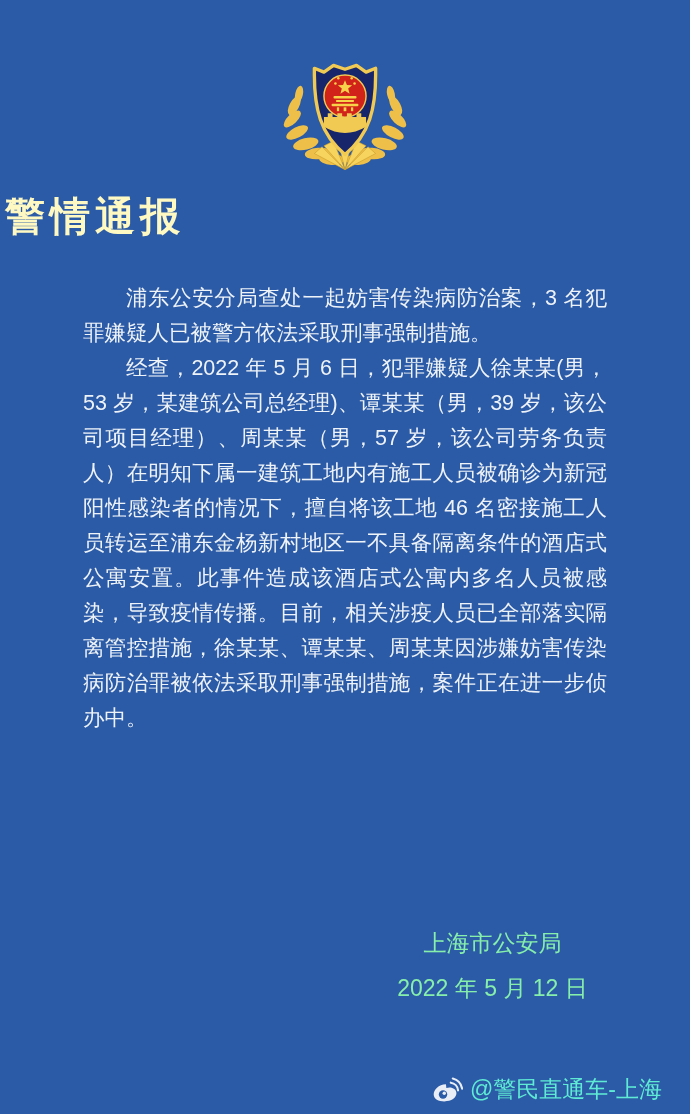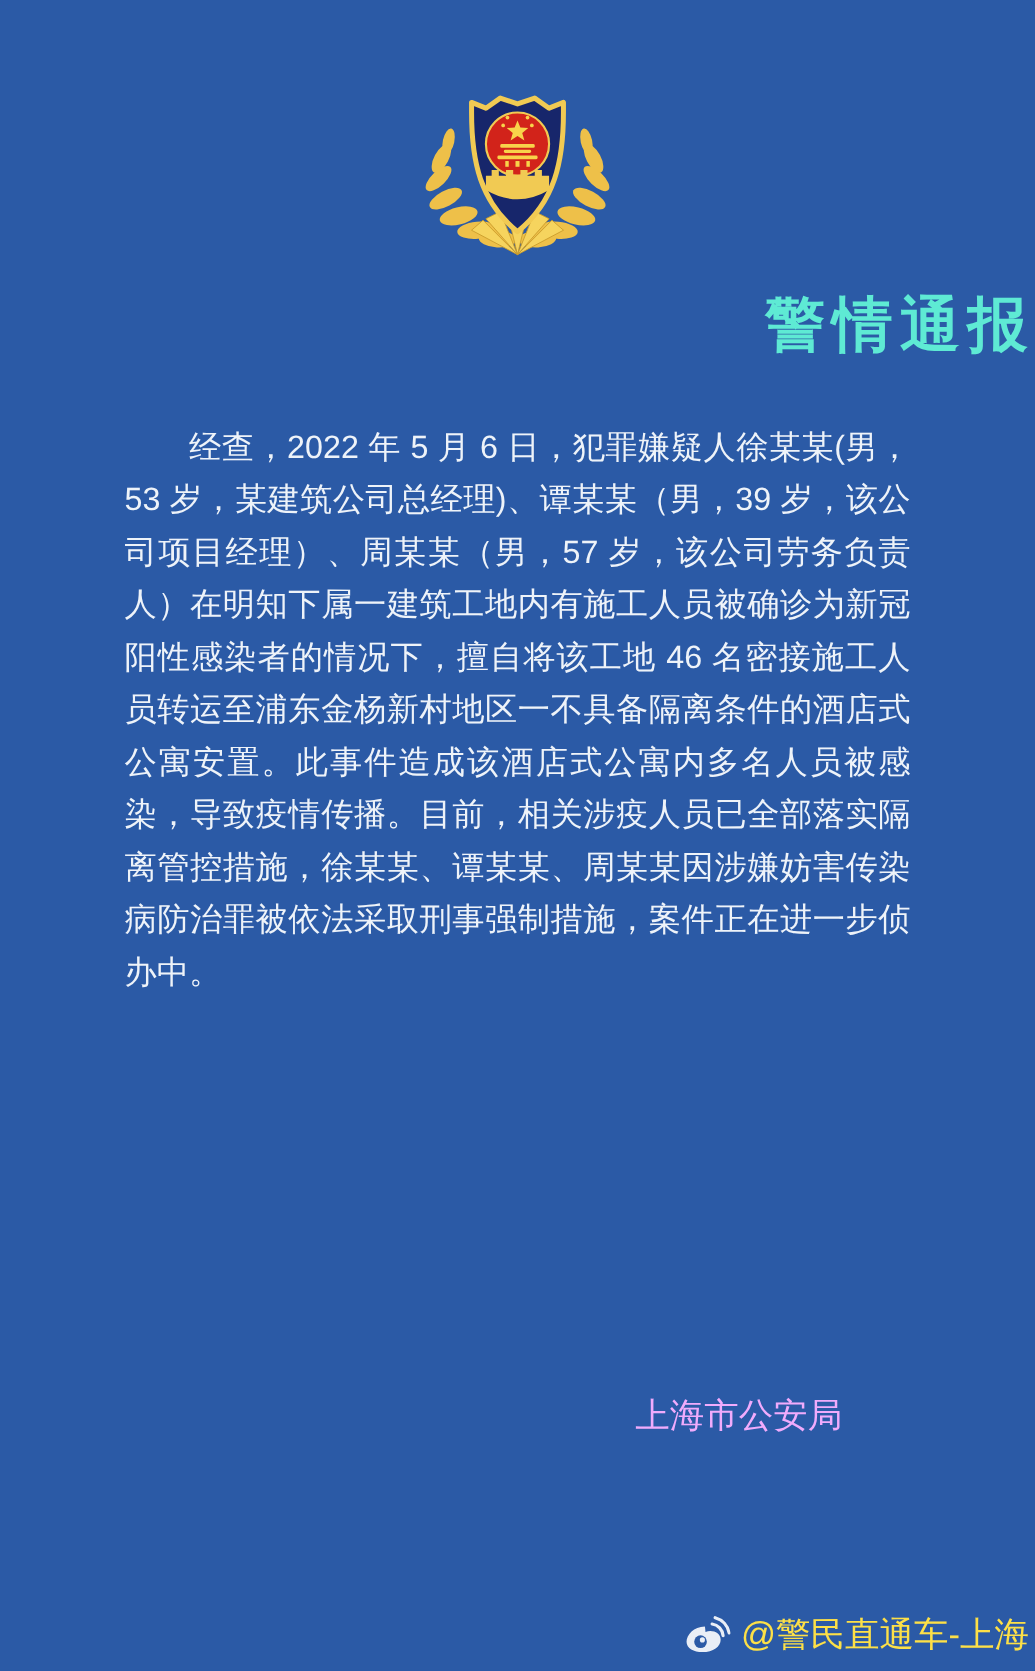--- a/index.html
+++ b/index.html
@@ -22,25 +22,25 @@
     transform: translateX(-50%);
     width: 134px;
     height: 120px;
   }
   .title {
     position: absolute;
     top: 189px;
     left: 0;
     width: 100%;
     margin: 0;
-    text-align: right;
+    text-align: left;
     font-size: 40px;
     font-weight: bold;
     letter-spacing: 5px;
-    color: #5eead4;
+    color: #fef9c3;
     text-indent: 5px; 
   }
   .body-text {
     position: absolute;
     top: 281px;
     left: 83px;
     width: 524px;
     font-size: 21.5px;
     line-height: 35px;
     text-align: justify;
@@ -51,31 +51,31 @@
     text-indent: 2em;
   }
   .signature {
     position: absolute;
     top: 921px;
     left: 355px;
     width: 275px;
     text-align: center;
     font-size: 23px;
     line-height: 45px;
-    color: #f0abfc;
+    color: #86efac;
   }
   .watermark {
     position: absolute;
-    right: 4px;
+    right: 28px;
     bottom: 9px;
     display: flex;
     align-items: center;
     gap: 7px;
     font-size: 23px;
-    color: #fde047;
+    color: #5eead4;
   }
   .watermark .wicon { display: inline-flex; }
 </style>
 </head>
 <body>
 
 <div class="poster">
 
   <div class="badge-wrap">
     <svg viewBox="0 0 140 130" width="134" height="125" aria-hidden="true">
@@ -131,25 +131,27 @@
 
       <path d="M92,74 L87,74 L87,70 L82,70 L82,74 L77,74 L77,70 L72,70 L72,74
                L67,74 L67,70 L62,70 L62,74 L57,74 L57,70 L52,70 L52,74 L48,74
                L48,84 Q70,97 92,84 Z" fill="#f1ca53"></path>
     </svg>
   </div>
 
   <h1 class="title">警情通报</h1>
 
   <div class="body-text">
+    <p>浦东公安分局查处一起妨害传染病防治案，3 名犯罪嫌疑人已被警方依法采取刑事强制措施。</p>
     <p>经查，2022 年 5 月 6 日，犯罪嫌疑人徐某某(男，53 岁，某建筑公司总经理)、谭某某（男，39 岁，该公司项目经理）、周某某（男，57 岁，该公司劳务负责人）在明知下属一建筑工地内有施工人员被确诊为新冠阳性感染者的情况下，擅自将该工地 46 名密接施工人员转运至浦东金杨新村地区一不具备隔离条件的酒店式公寓安置。此事件造成该酒店式公寓内多名人员被感染，导致疫情传播。目前，相关涉疫人员已全部落实隔离管控措施，徐某某、谭某某、周某某因涉嫌妨害传染病防治罪被依法采取刑事强制措施，案件正在进一步侦办中。</p>
   </div>
 
   <div class="signature">
     <div>上海市公安局</div>
+    <div>2022 年 5 月 12 日</div>
   </div>
 
   <div class="watermark">
     <span class="wicon">
       <svg viewBox="0 0 38 32" width="31" height="26" aria-hidden="true">
         <path d="M17,9 C8,9 2,16 2,21.5 C2,27 8,30 15,30 C24,30 30,25.5 30,19.8
                  C30,15.5 26,12.8 21.5,12.8 C20.3,12.8 18.8,13 17.6,13.5
                  C17.6,13.5 17.2,9 17,9 Z" fill="#e9eef6"></path>
         <circle cx="13.5" cy="21.5" r="5.2" fill="#2b5aa6"></circle>
         <circle cx="15" cy="20" r="2.1" fill="#e9eef6"></circle>

